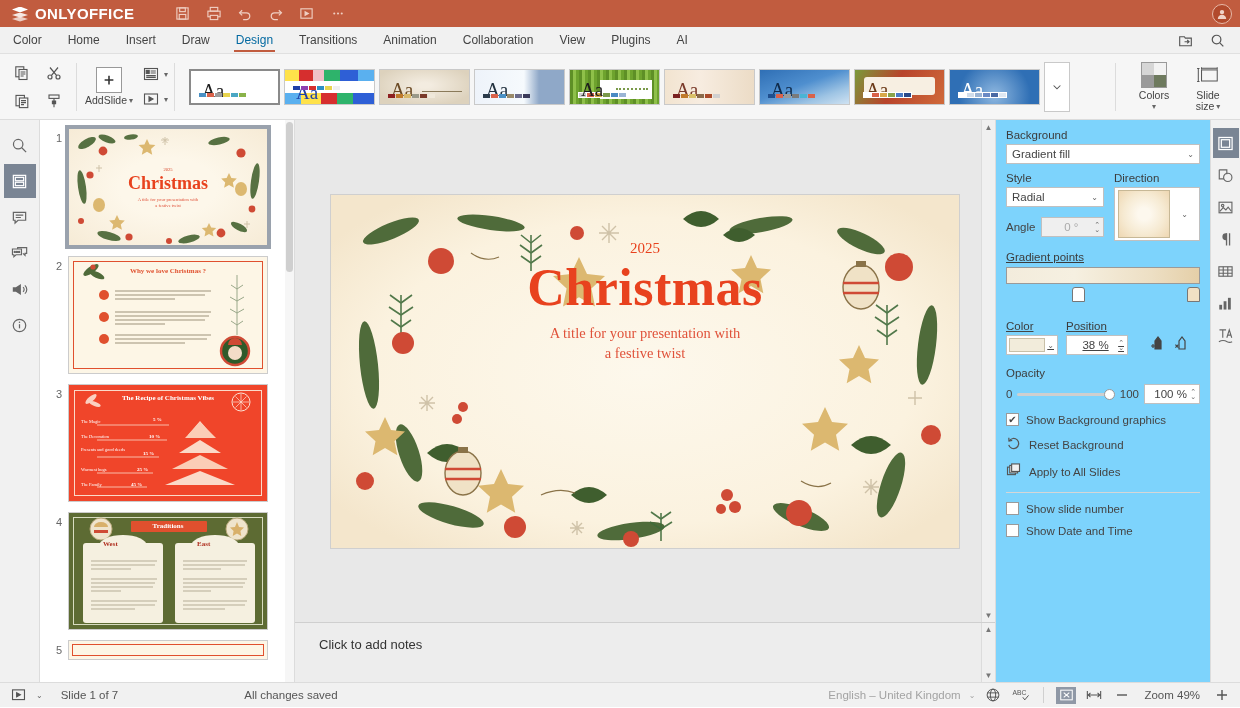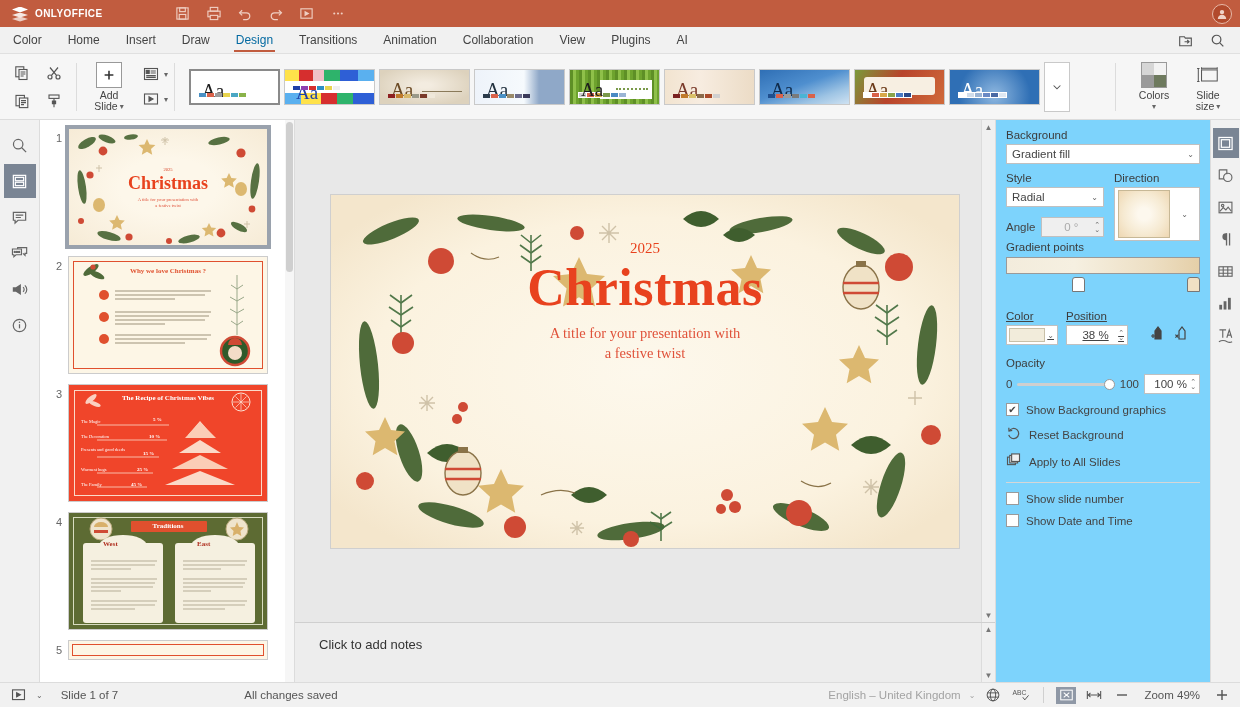--- a/index.html
+++ b/index.html
@@ -10,21 +10,21 @@
   }
   
   .titlebar{height:27px;background:#c15c3f;display:flex;align-items:center;position:relative;}
   .brand{display:flex;align-items:center;gap:7px;padding-left:12px;min-width:150px;}
   .brand-logo{width:16px;height:14px;position:relative;}
   .brand-logo i{position:absolute;left:0;width:16px;height:3.2px;background:#fff;
      transform:skewX(-0deg);border-radius:1px;}
   .brand-logo i:nth-child(1){top:0;clip-path:polygon(50% 0,100% 50%,50% 100%,0 50%);height:6px;}
   .brand-logo i:nth-child(2){top:6px;clip-path:polygon(50% 0,100% 50%,50% 100%,0 50%);height:5px;opacity:.85;}
   .brand-logo i:nth-child(3){top:10px;clip-path:polygon(50% 0,100% 50%,50% 100%,0 50%);height:5px;opacity:.7;}
-  .brand-name{color:#fff;font-size:10px;font-weight:bold;letter-spacing:.4px;}
+  .brand-name{color:#fff;font-size:15px;font-weight:bold;letter-spacing:.4px;}
   .qbtns{display:flex;align-items:center;gap:2px;margin-left:18px;}
   .qbtn{width:29px;height:25px;display:flex;align-items:center;justify-content:center;
     color:#f0cfc3;cursor:pointer;}
   .qbtn svg{display:block;}
   .doctitle{position:absolute;left:0;right:0;text-align:center;color:#fff;font-size:12px;
     pointer-events:none;}
   .tb-right{margin-left:auto;padding-right:8px;display:flex;align-items:center;}
   .avatar{width:20px;height:20px;border-radius:50%;background:#b24a2c;border:1.5px solid #e7b9a8;
     display:flex;align-items:center;justify-content:center;color:#fff;font-size:10px;}
   
@@ -268,21 +268,21 @@
         </div>
     </div>
   </div>
   <div class="vdiv"></div>
   <div class="big-btn">
     <span class="bx">
       <svg width="14" height="14" viewBox="0 0 16 16" stroke="#333" stroke-width="1.8">
           <path d="M8 3 v10 M3 8 h10"></path>
         </svg>
     </span>
-    <span style="display:flex;flex-direction:column;align-items:center;">
+    <span style="display:flex;flex-direction:row;align-items:center;">
       <span>Add</span>
       <span style="display:flex;align-items:center;gap:2px;">
         <span>Slide</span>
         <span class="caret">▾</span>
       </span>
     </span>
   </div>
   <div class="slide-ops">
     <div class="op-row">
       <span class="op-box">
@@ -825,21 +825,21 @@
       <div style="flex:1;">
         <div class="p-label">Direction</div>
         <div style="display:flex;border:1px solid #c0c0c0;background:#fff;height:54px;align-items:center;">
           <span style="width:52px;height:48px;margin:2px 0 2px 3px;border:1px solid #c7b896;
                 background:radial-gradient(circle at 50% 50%,#fdf8ee 18%,#f6ead2 60%,#eed7b2 100%);"></span>
           <span class="caret" style="flex:1;text-align:center;">⌄</span>
         </div>
       </div>
     </div>
 
-    <div class="p-label" style="">Gradient points</div>
+    <div class="p-label" style="margin-top:10px;text-decoration:underline;">Gradient points</div>
     <div style="position:relative;">
       <div class="grad-bar"></div>
       <div class="stop" style="left:66px;top:20px;"></div>
       <div class="stop" style="right:0px;top:20px;background:#f0e0c4;"></div>
     </div>
 
     <div style="display:flex;gap:8px;margin-top:36px;align-items:flex-end;text-decoration:underline;">
       <div style="width:52px;">
         <div class="p-label">Color</div>
         <div class="p-select" style="padding:0;">

